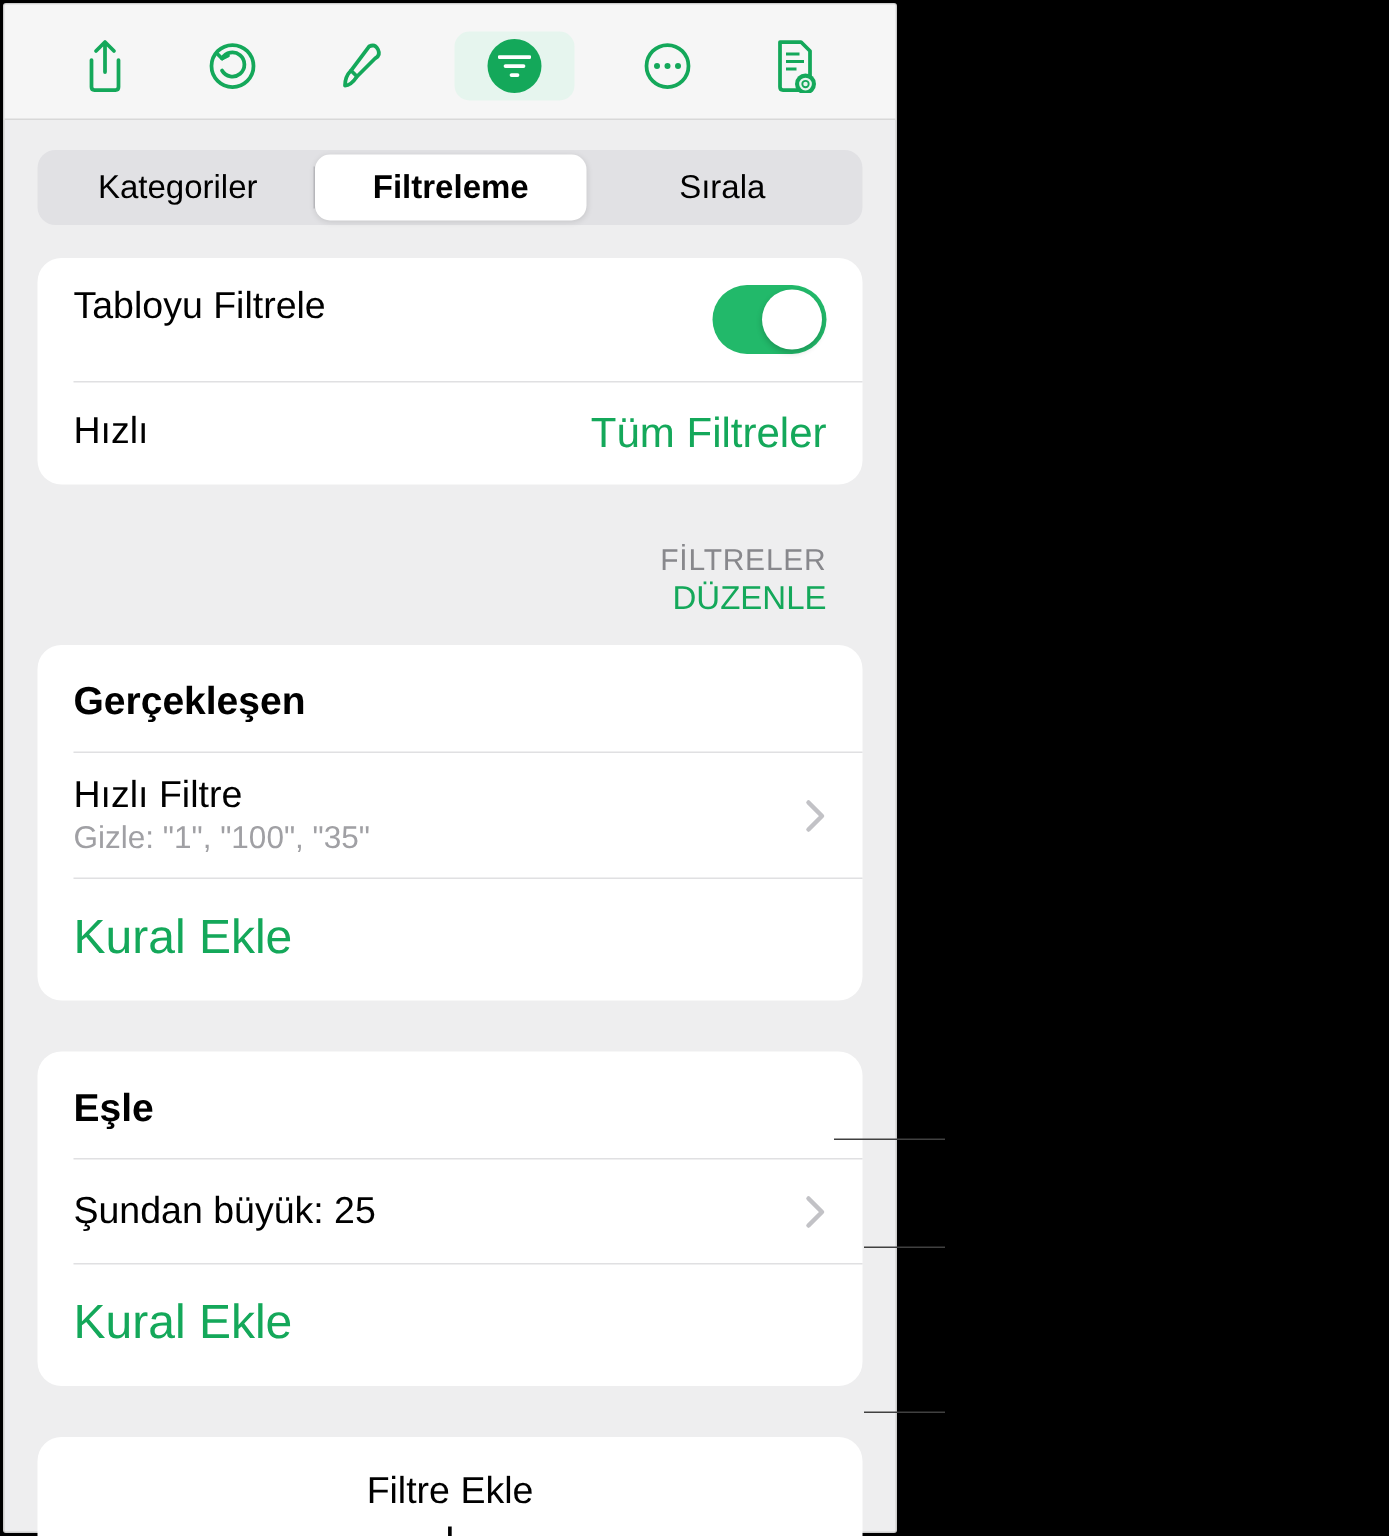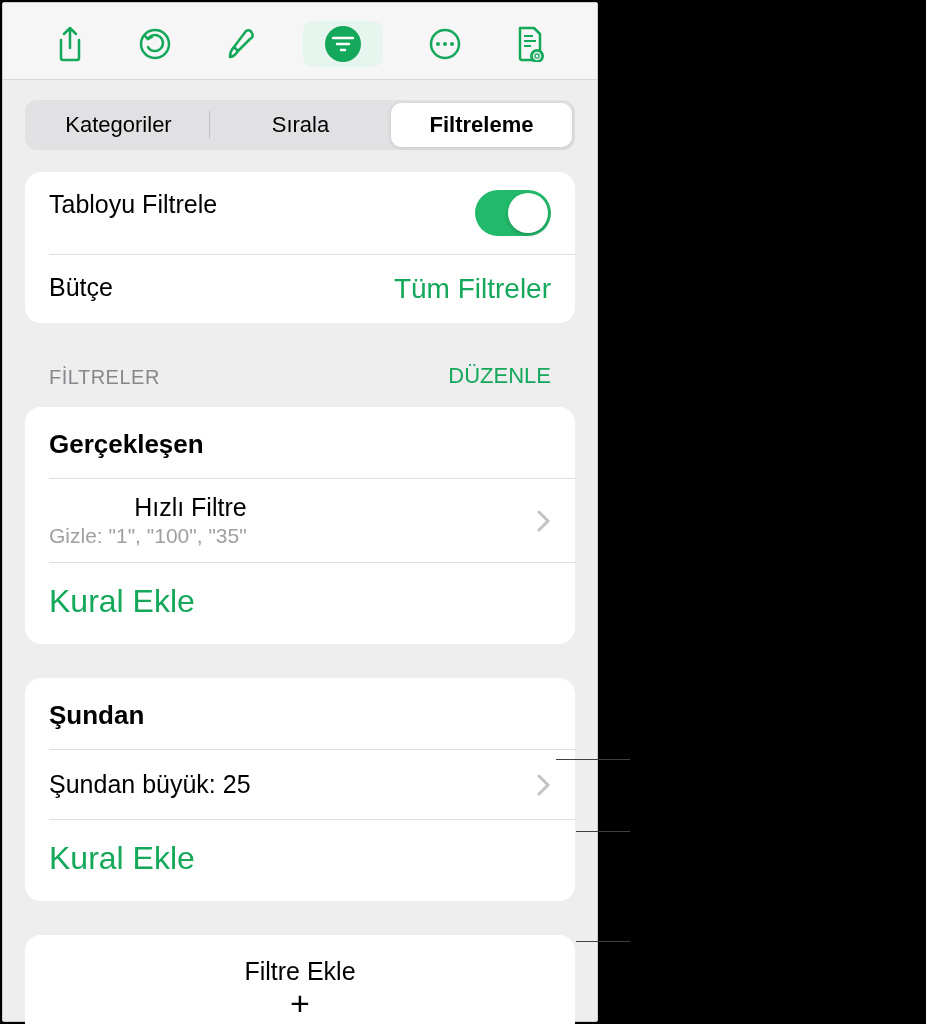--- a/index.html
+++ b/index.html
@@ -136,20 +136,21 @@
       box-shadow: 0 2px 4px rgba(0,0,0,0.2);
     }
 
     
     .section-header {
       display: flex;
       justify-content: space-between;
       align-items: flex-end;
       margin: 40px 22px 0 22px;
       padding: 0 24px 8px 24px;
+      flex-direction: column;
     }
     .section-title {
       font-size: 20px;
       color: #88888c;
       letter-spacing: 0.5px;
     }
     .section-edit {
       font-size: 22px;
       color: #14a85a;
       font-weight: 500;
@@ -180,21 +181,20 @@
       padding: 20px 24px;
     }
     .filter-main {
       display: flex;
       flex-direction: column;
       gap: 2px;
     }
     .filter-label {
       font-size: 25px;
       color: #000;
-      text-align: right;
     }
     .filter-sub {
       font-size: 21px;
       color: #a0a0a4;
     }
     .chevron {
       width: 14px;
       height: 22px;
       position: relative;
     }
@@ -292,34 +292,34 @@
         <circle cx="22" cy="30" r="7" fill="#14a85a"></circle>
         <circle cx="22" cy="30" r="3.5" fill="none" stroke="#e6f5ee" stroke-width="1.5"></circle>
         <circle cx="22" cy="30" r="1.5" fill="#e6f5ee"></circle>
       </svg>
     </div>
   </div>
 
   <div class="segmented">
     <div class="seg-item">Kategoriler</div>
     <div class="seg-divider"></div>
+    <div class="seg-item active">Filtreleme</div>
     <div class="seg-item">Sırala</div>
-    <div class="seg-item active">Filtreleme</div>
   </div>
 
   <div class="card">
     <div class="row">
       <span class="row-label">Tabloyu Filtrele</span>
       <div class="toggle">
         <div class="toggle-knob"></div>
       </div>
     </div>
     <div class="divider"></div>
     <div class="row">
-      <span class="row-label">Bütçe</span>
+      <span class="row-label">Hızlı</span>
       <span class="row-value">Tüm Filtreler</span>
     </div>
   </div>
 
   <div class="section-header">
     <span class="section-title">FİLTRELER</span>
     <span class="section-edit">DÜZENLE</span>
   </div>
 
   <div class="group-card">
@@ -336,21 +336,21 @@
           </svg>
       </span>
     </div>
     <div class="divider"></div>
     <div class="add-rule-row">
       <span class="add-rule">Kural Ekle</span>
     </div>
   </div>
 
   <div class="group-card" style="margin-top:34px">
-    <div class="group-title">Şundan</div>
+    <div class="group-title">Eşle</div>
     <div class="divider"></div>
     <div class="filter-row filter-row-simple">
       <span class="filter-label">Şundan büyük: 25</span>
       <span class="chevron">
         <svg width="14" height="22" viewBox="0 0 14 22">
             <path d="M2 2 L11 11 L2 20" stroke="#c2c2c6" stroke-width="3" fill="none" stroke-linecap="round" stroke-linejoin="round"></path>
           </svg>
       </span>
     </div>
     <div class="divider"></div>

